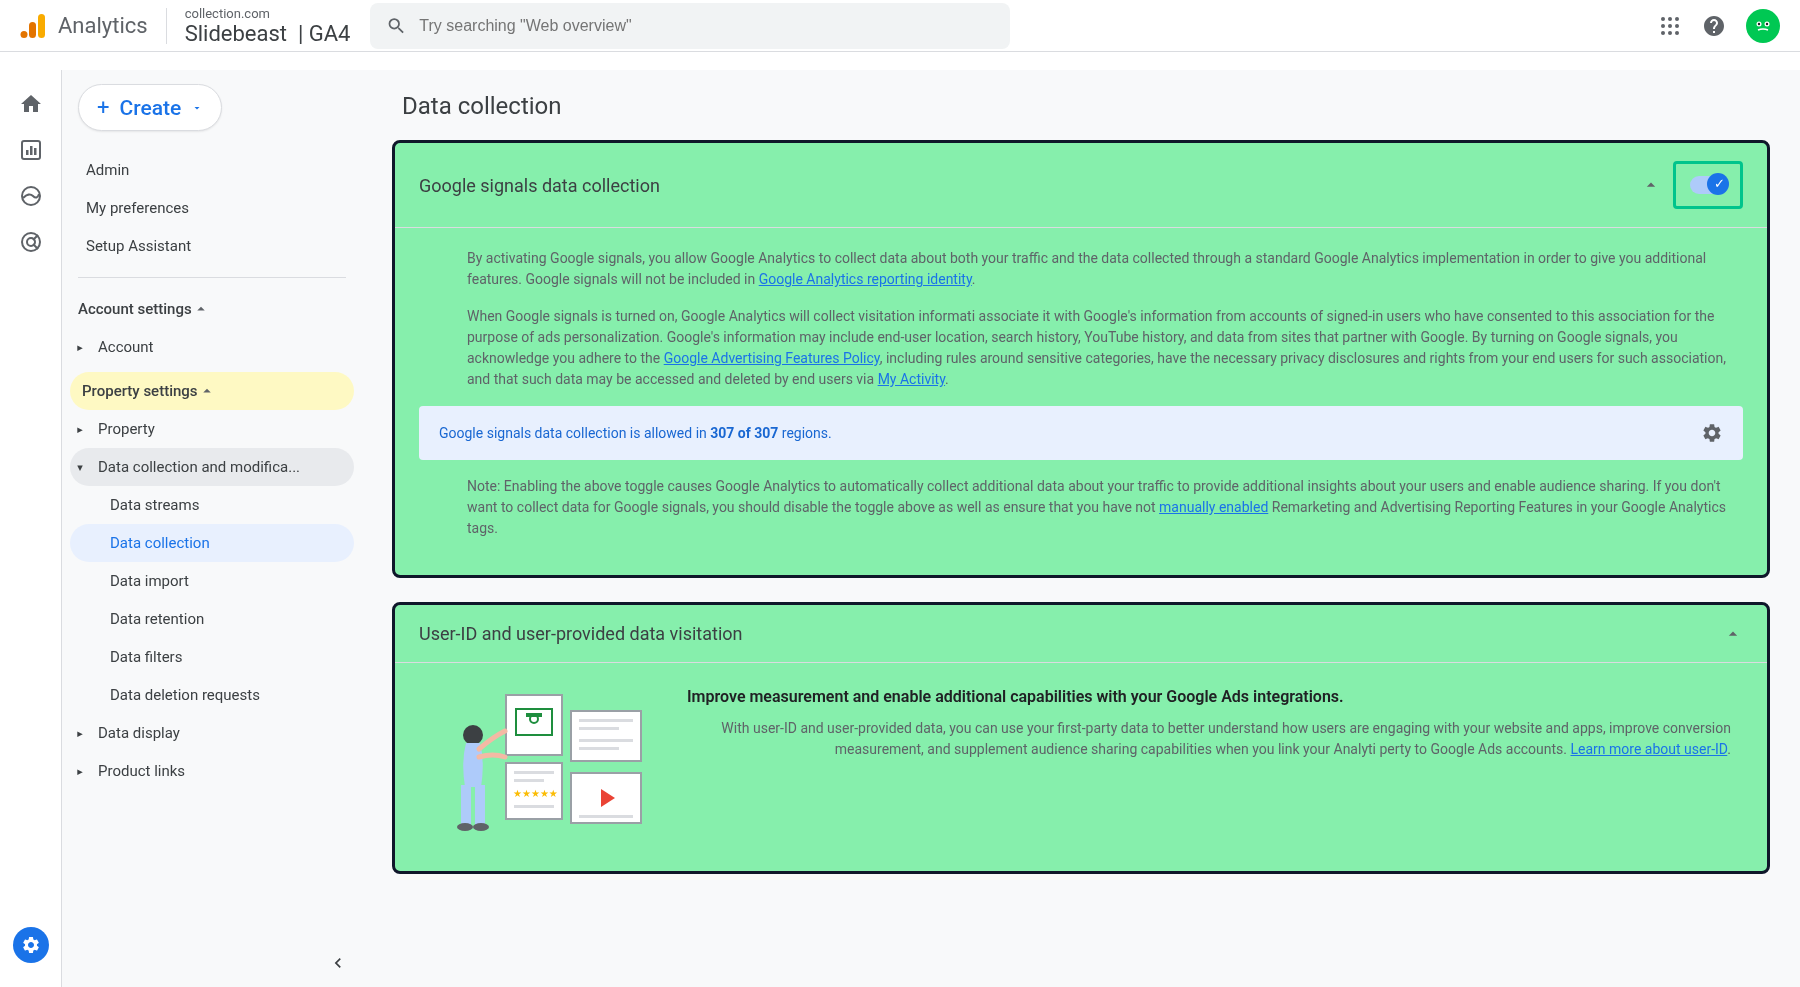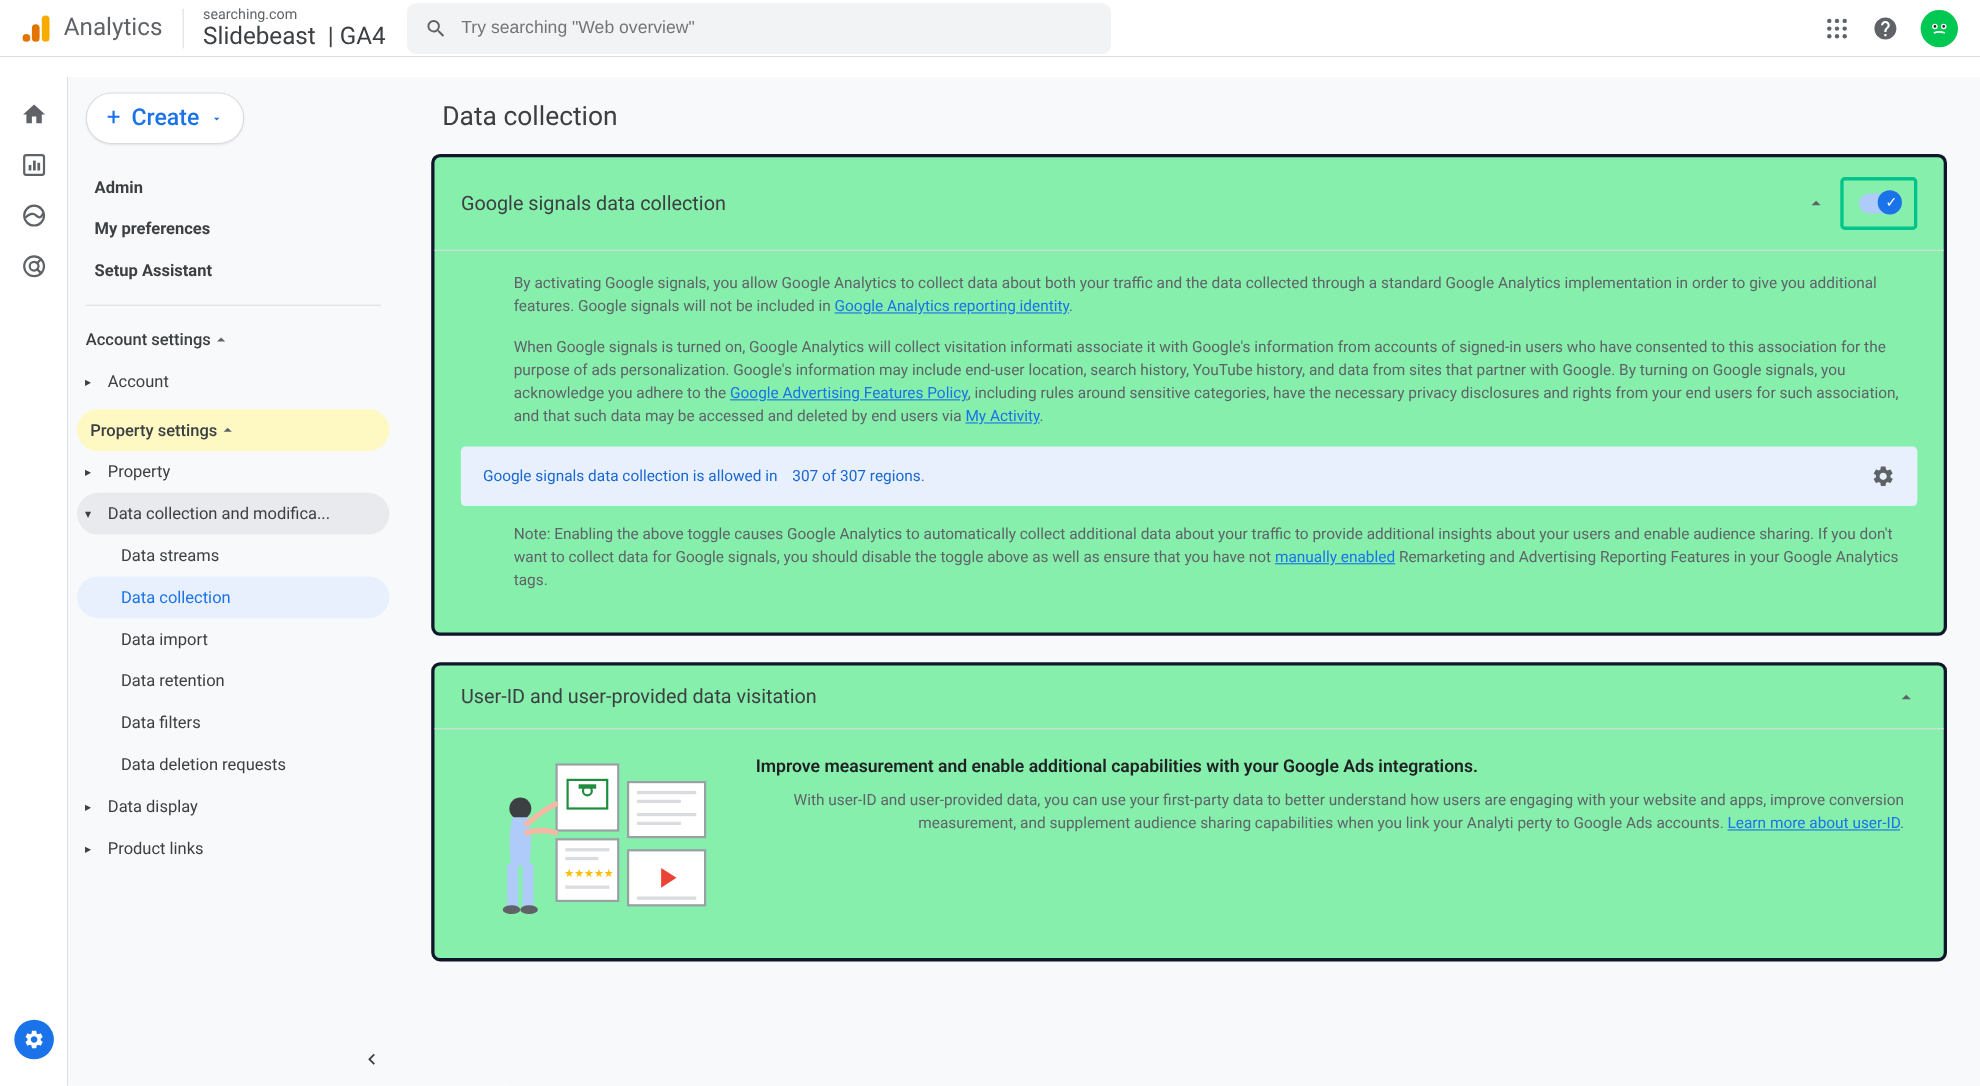--- a/index.html
+++ b/index.html
@@ -28,21 +28,21 @@
 .settings-fab { width: 36px; height: 36px; border-radius: 50%; background: #1a73e8; display: flex; align-items: center; justify-content: center; color: white; }
 
 
 .sidebar { position: absolute; left: 62px; top: 70px; width: 300px; height: calc(100% - 70px); background: #f8f9fa; padding: 14px 8px; overflow-y: auto; }
 .create-btn { display: inline-flex; align-items: center; gap: 10px; background: #fff; border: 1px solid #dadce0; border-radius: 24px; padding: 10px 18px; margin-left: 8px; cursor: pointer; box-shadow: 0 1px 2px rgba(0,0,0,0.08); }
 .create-btn .plus { color: #1a73e8; font-size: 22px; }
 .create-btn .label { color: #1a73e8; font-size: 21px; font-weight: 500; }
 .create-btn .chev { color: #1a73e8; }
 
 .side-section { margin-top: 20px; padding: 0 8px; }
-.side-link { font-size: 15px; color: #3c4043; padding: 10px 8px; cursor: pointer; font-weight: 700; }
+.side-link { font-size: 15px; color: #3c4043; padding: 10px 8px; cursor: pointer; font-weight: 400; }
 .side-divider { height: 1px; background: #dadce0; margin: 12px 8px; }
 .side-group-header { display: flex; justify-content: flex-start; align-items: center; padding: 10px 8px; cursor: pointer; }
 .side-group-header .title { font-size: 15px; color: #3c4043; font-weight: 500; }
 .side-item { display: flex; align-items: center; gap: 8px; padding: 10px 8px 10px 0; cursor: pointer; font-size: 15px; color: #3c4043; border-radius: 20px; }
 .side-item .arrow { width: 20px; text-align: center; font-size: 11px; }
 .side-item.indent2 { padding-left: 40px; }
 .side-item.active { background: #e8f0fe; color: #1a73e8; }
 .side-item.highlighted { background: #e8eaed; border-radius: 20px; }
 
 .collapse-arrow { position: absolute; bottom: 14px; right: 14px; cursor: pointer; color: #3c4043; font-size: 20px; }
@@ -52,21 +52,21 @@
 .page-title { font-size: 24px; color: #3c4043; font-weight: 400; margin-bottom: 20px; margin-left: 10px; }
 
 .card { background: #86efac; border: 3px solid #0f172a; border-radius: 8px; margin-bottom: 24px; }
 .card-header { display: flex; align-items: center; padding: 18px 24px; border-bottom: 1px solid #dadce0; }
 .card-title { font-size: 18px; color: #3c4043; font-weight: 400; flex: 1; }
 .card-body { padding: 20px 24px; }
 .body-text { font-size: 14px; color: #5f6368; line-height: 1.5; margin-bottom: 16px; margin-left: 48px; }
 .body-text a, .link { color: #1a73e8; text-decoration: underline; cursor: pointer; }
 .info-banner { background: #e8f0fe; border-radius: 4px; padding: 16px 20px; display: flex; align-items: center; justify-content: space-between; margin-bottom: 16px; }
 .info-banner-text { color: #1967d2; font-size: 14px; }
-.info-banner-text b { font-weight: 400; margin-left: 10px; }
+.info-banner-text b { font-weight: 700; }
 .toggle-highlight { border: 3px solid #00c48c; border-radius: 4px; padding: 12px 14px; margin-left: 12px; }
 .toggle { width: 36px; height: 18px; background: #aecbfa; border-radius: 10px; position: relative; }
 .toggle::after { content: ''; position: absolute; right: -3px; top: -3px; width: 22px; height: 22px; border-radius: 50%; background: #1a73e8; }
 .toggle .check { position: absolute; right: 1px; top: 0px; color: white; font-size: 13px; z-index: 2; }
 
 .userid-body { display: flex; gap: 36px; padding: 24px 36px; align-items: flex-start; }
 .illustration { width: 220px; height: 160px; flex-shrink: 0; }
 .userid-text h3 { font-size: 16px; font-weight: 600; color: #202124; margin-bottom: 12px; }
 .userid-text p { font-size: 14px; color: #5f6368; line-height: 1.5; text-align: right; }
 svg { display: block; }
@@ -80,21 +80,21 @@
       <svg viewBox="0 0 28 28">
           <rect x="18" y="2" width="7" height="24" rx="3.5" fill="#f9ab00"></rect>
           <rect x="9" y="10" width="7" height="16" rx="3.5" fill="#e37400"></rect>
           <circle cx="4" cy="22.5" r="3.5" fill="#e37400"></circle>
         </svg>
     </div>
     <span class="product-name">Analytics</span>
   </div>
   <div class="divider-v"></div>
   <div class="property-section">
-    <span class="property-domain">searching.com</span>
+    <span class="property-domain">collection.com</span>
     <span class="property-name"><span>Slidebeast</span>&nbsp;&nbsp;<span>| GA4</span></span>
   </div>
   <div class="search-box">
     <svg width="22" height="22" viewBox="0 0 24 24" fill="#5f6368">
         <path d="M15.5 14h-.79l-.28-.27A6.471 6.471 0 0016 9.5 6.5 6.5 0 109.5 16c1.61 0 3.09-.59 4.23-1.57l.27.28v.79l5 4.99L20.49 19l-4.99-5zm-6 0C7.01 14 5 11.99 5 9.5S7.01 5 9.5 5 14 7.01 14 9.5 11.99 14 9.5 14z"></path>
       </svg>
     <input type="text" placeholder="Try searching &quot;Web overview&quot;" style="">
   </div>
   <div class="header-right">
     <svg class="apps-icon" viewBox="0 0 24 24" fill="#5f6368">

